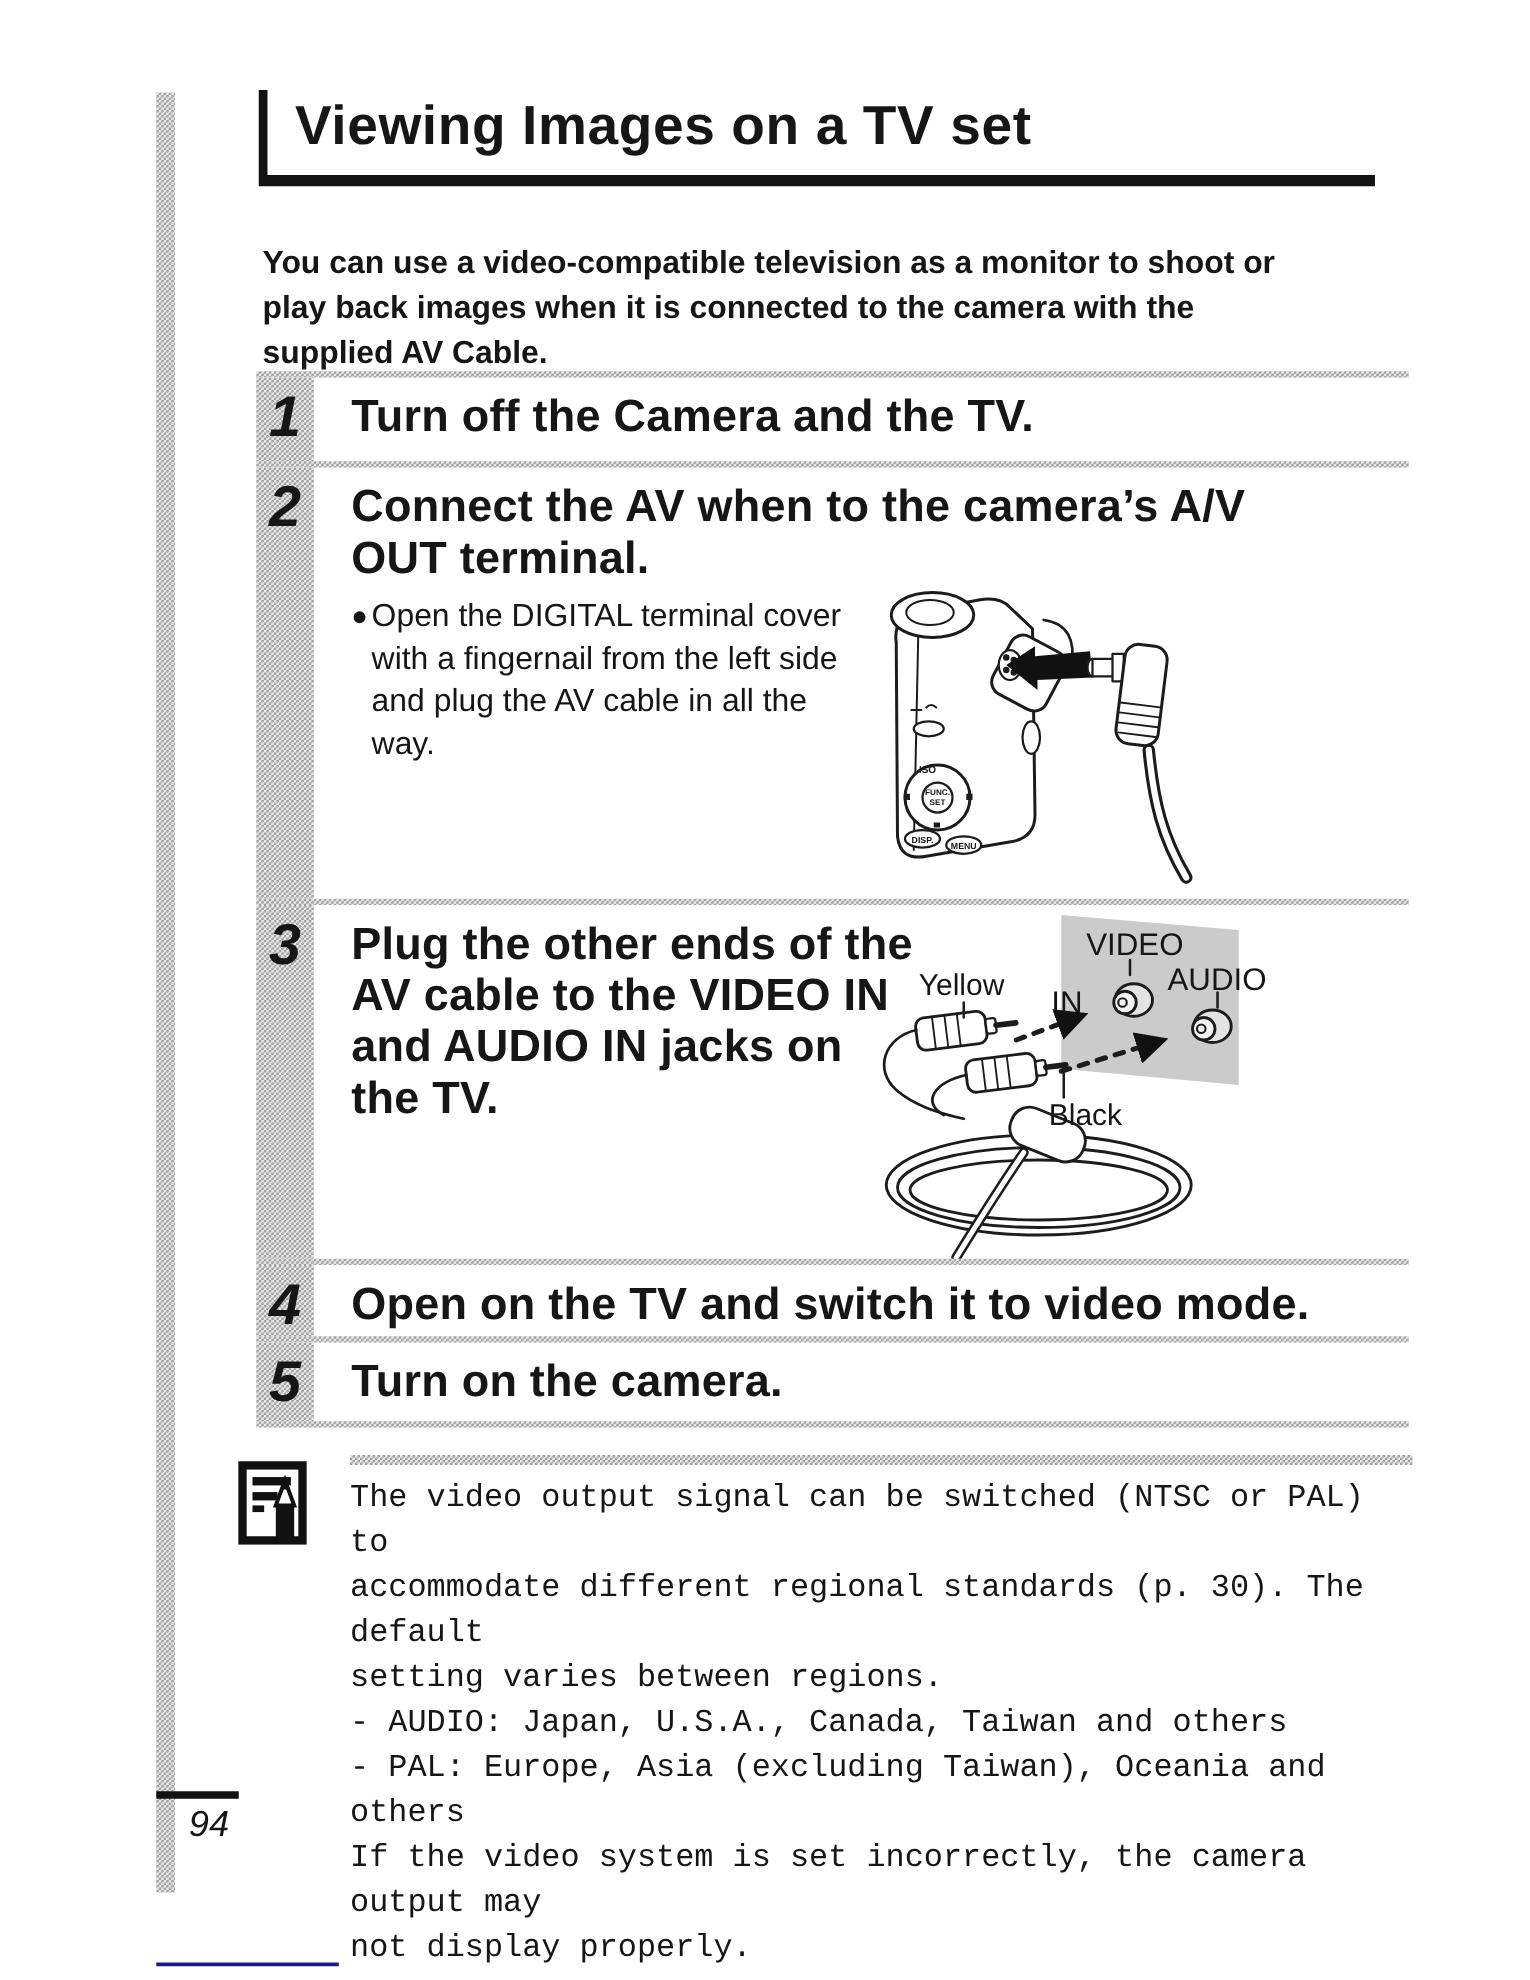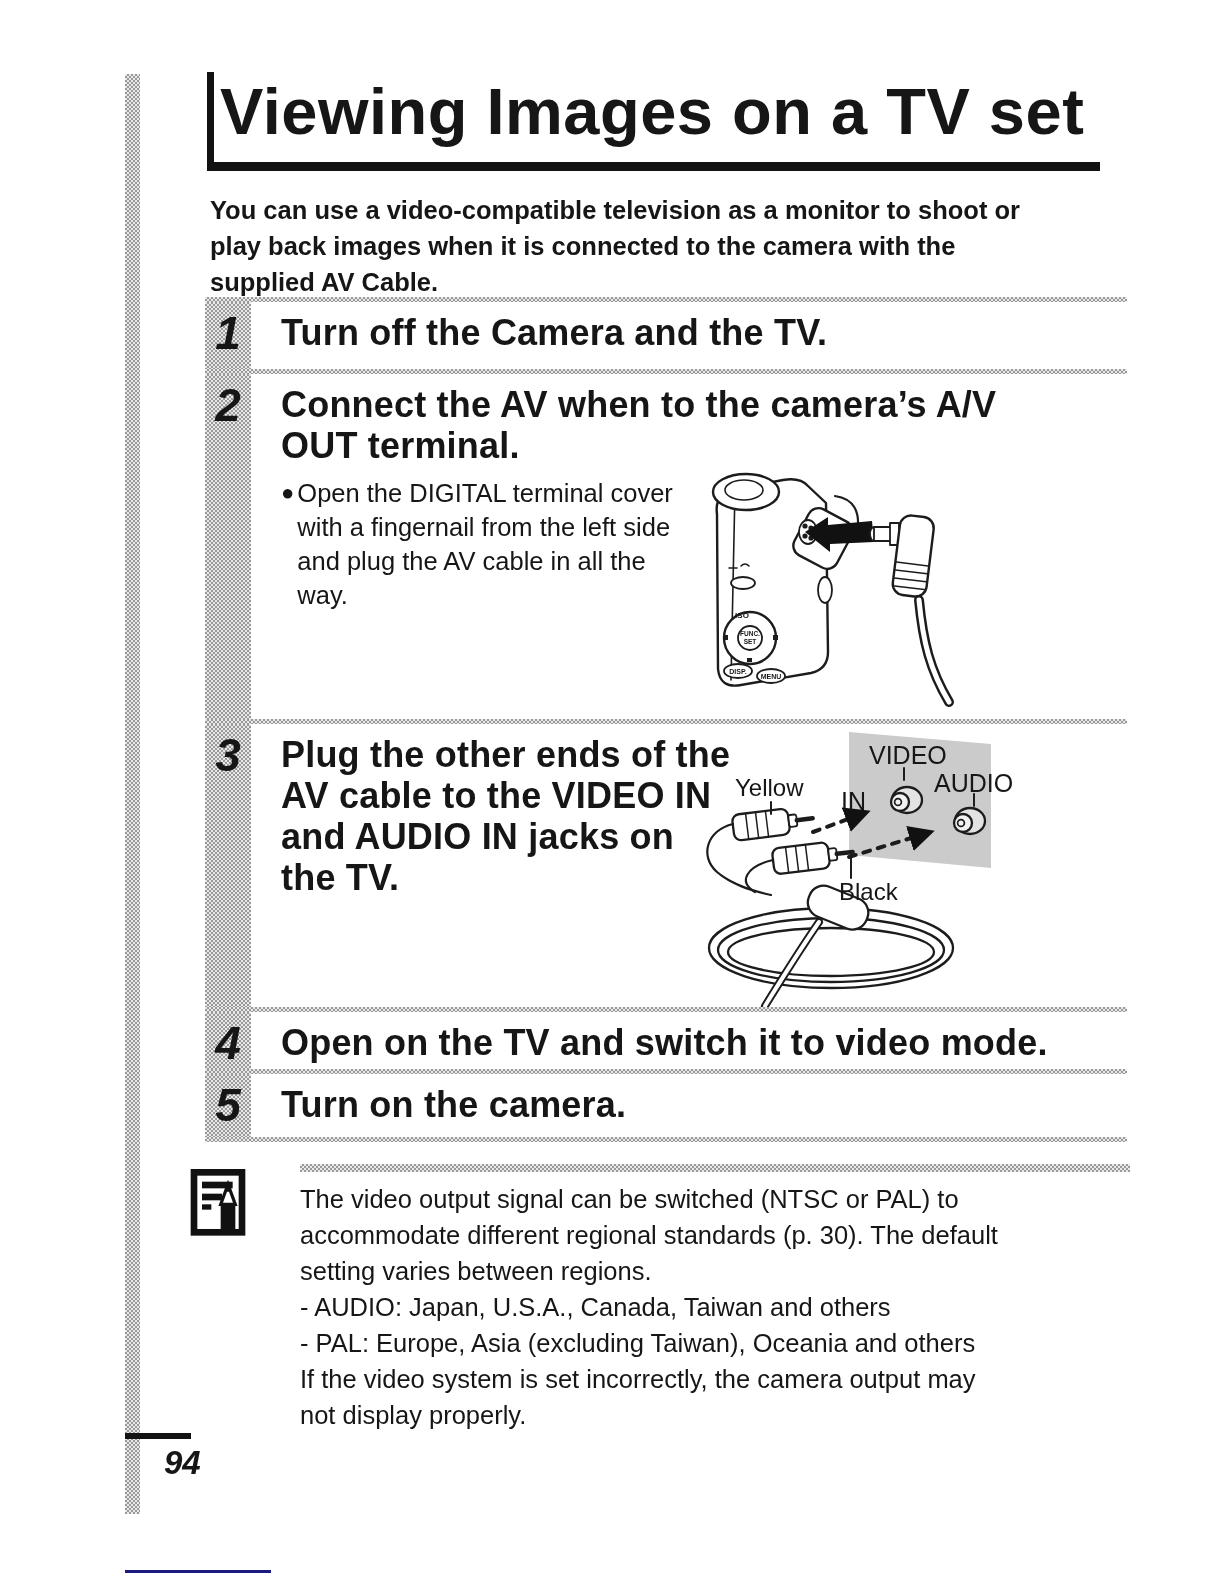--- a/index.html
+++ b/index.html
@@ -13,22 +13,22 @@
     background-image:
       linear-gradient(45deg,#999 25%,transparent 25%,transparent 75%,#999 75%),
       linear-gradient(45deg,#999 25%,transparent 25%,transparent 75%,#999 75%);
     background-size:4px 4px;
     background-position:0 0,2px 2px;
   }
   .binding{position:absolute;left:125px;top:74px;width:15px;height:1440px;}
 
   .title-block{position:absolute;left:207px;top:72px;width:893px;border-bottom:9px solid #121212;}
   .title-block h1{
-    margin:0;border-left:7px solid #121212;padding:6px 0 16px 6px;
-    font-size:65px;font-weight:700;letter-spacing:.5px;line-height:1.05;
+    margin:0;border-left:7px solid #121212;padding:6px 0 16px 22px;
+    font-size:44px;font-weight:700;letter-spacing:.5px;line-height:1.05;
   }
 
   .intro{
     position:absolute;left:210px;top:192px;width:880px;margin:0;
     font-size:25.5px;line-height:36px;white-space:pre-line;font-weight:bold;
   }
 
   .steps{position:absolute;left:205px;top:297px;width:922px;}
   .sdiv{height:5px;}
   .step{position:relative;}
@@ -38,30 +38,30 @@
   .content{flex:1;position:relative;padding:10px 0 0 30px;}
   .step h2{margin:0;font-size:36px;font-weight:700;line-height:41px;white-space:pre-line;letter-spacing:.2px;}
   #s1{height:72px}#s2{height:350px}#s3{height:288px}#s4{height:62px}#s5{height:68px}
   .bullet{display:flex;margin-top:10px;font-size:25.5px;line-height:34px;}
   .bullet .marker{margin-right:3px;font-size:22px;line-height:34px;}
   .bullet .btext{white-space:pre-line;}
   .fig-cam{position:absolute;left:436px;top:78px;}
   .fig-tv{position:absolute;left:440px;top:-4px;}
   svg text{font-family:"Liberation Sans",sans-serif;fill:#161616;}
 
-  .note{position:absolute;left:190px;top:1164px;width:940px;display:flex;gap:54px;}
+  .note{position:absolute;left:190px;top:1164px;width:940px;display:flex;gap:34px;font-family:Liberation Mono, monospace;}
   .note-icon{flex:0 0 56px;padding-top:4px;}
   .note-body{flex:1;}
   .note-bar{height:8px;margin-bottom:9px;}
   .note-text{font-size:25.5px;line-height:36px;}
   .note-text .pre{white-space:pre-line;margin:0;}
   .note-items{margin:0;padding:0;list-style:none;}
 
   .pagenum-rule{position:absolute;left:125px;top:1433px;width:66px;height:6px;background:#121212;}
-  .pagenum{position:absolute;left:151px;top:1444px;font-size:33px;font-weight:700;font-style:italic;margin-left:13px;}
+  .pagenum{position:absolute;left:151px;top:1444px;font-size:29px;font-weight:400;font-style:italic;}
   .blue-line{position:absolute;left:125px;top:1570px;width:146px;height:3px;background:#1a1a80;}
 </style>
 </head>
 <body>
 
 <div class="binding ht"></div>
 
 <header class="title-block">
   <h1>Viewing Images on a TV set</h1>
 </header>

